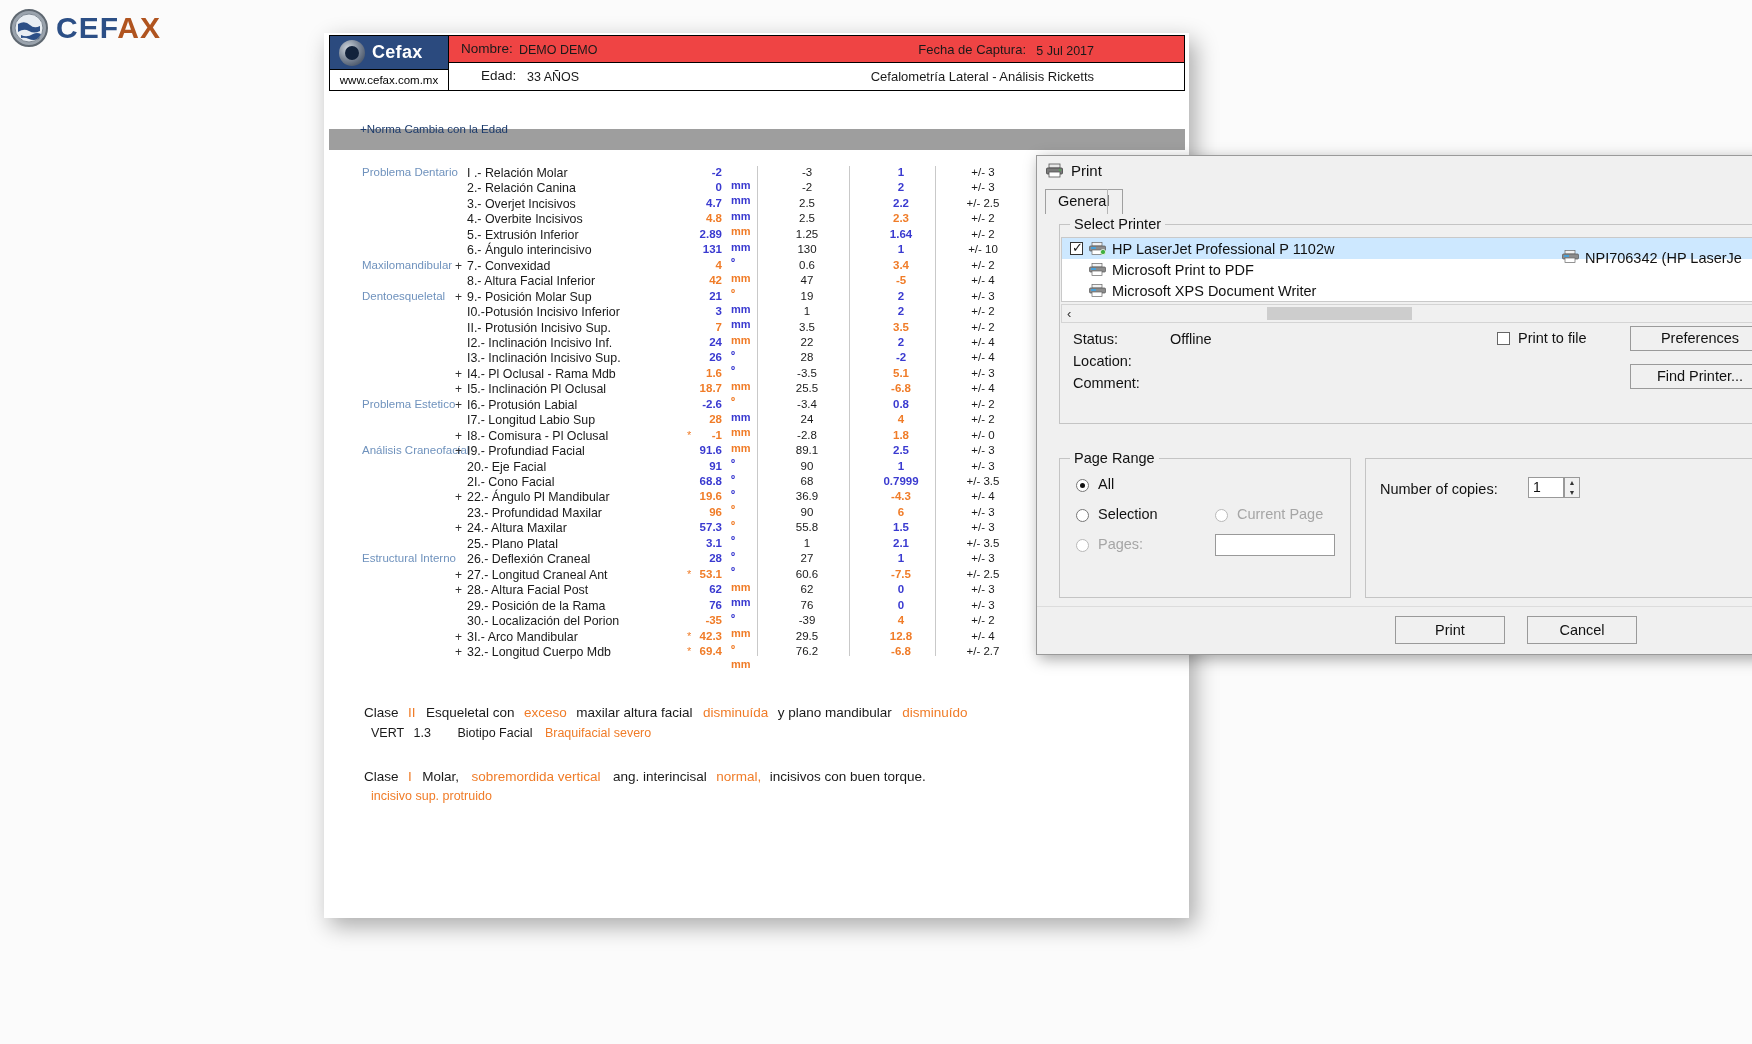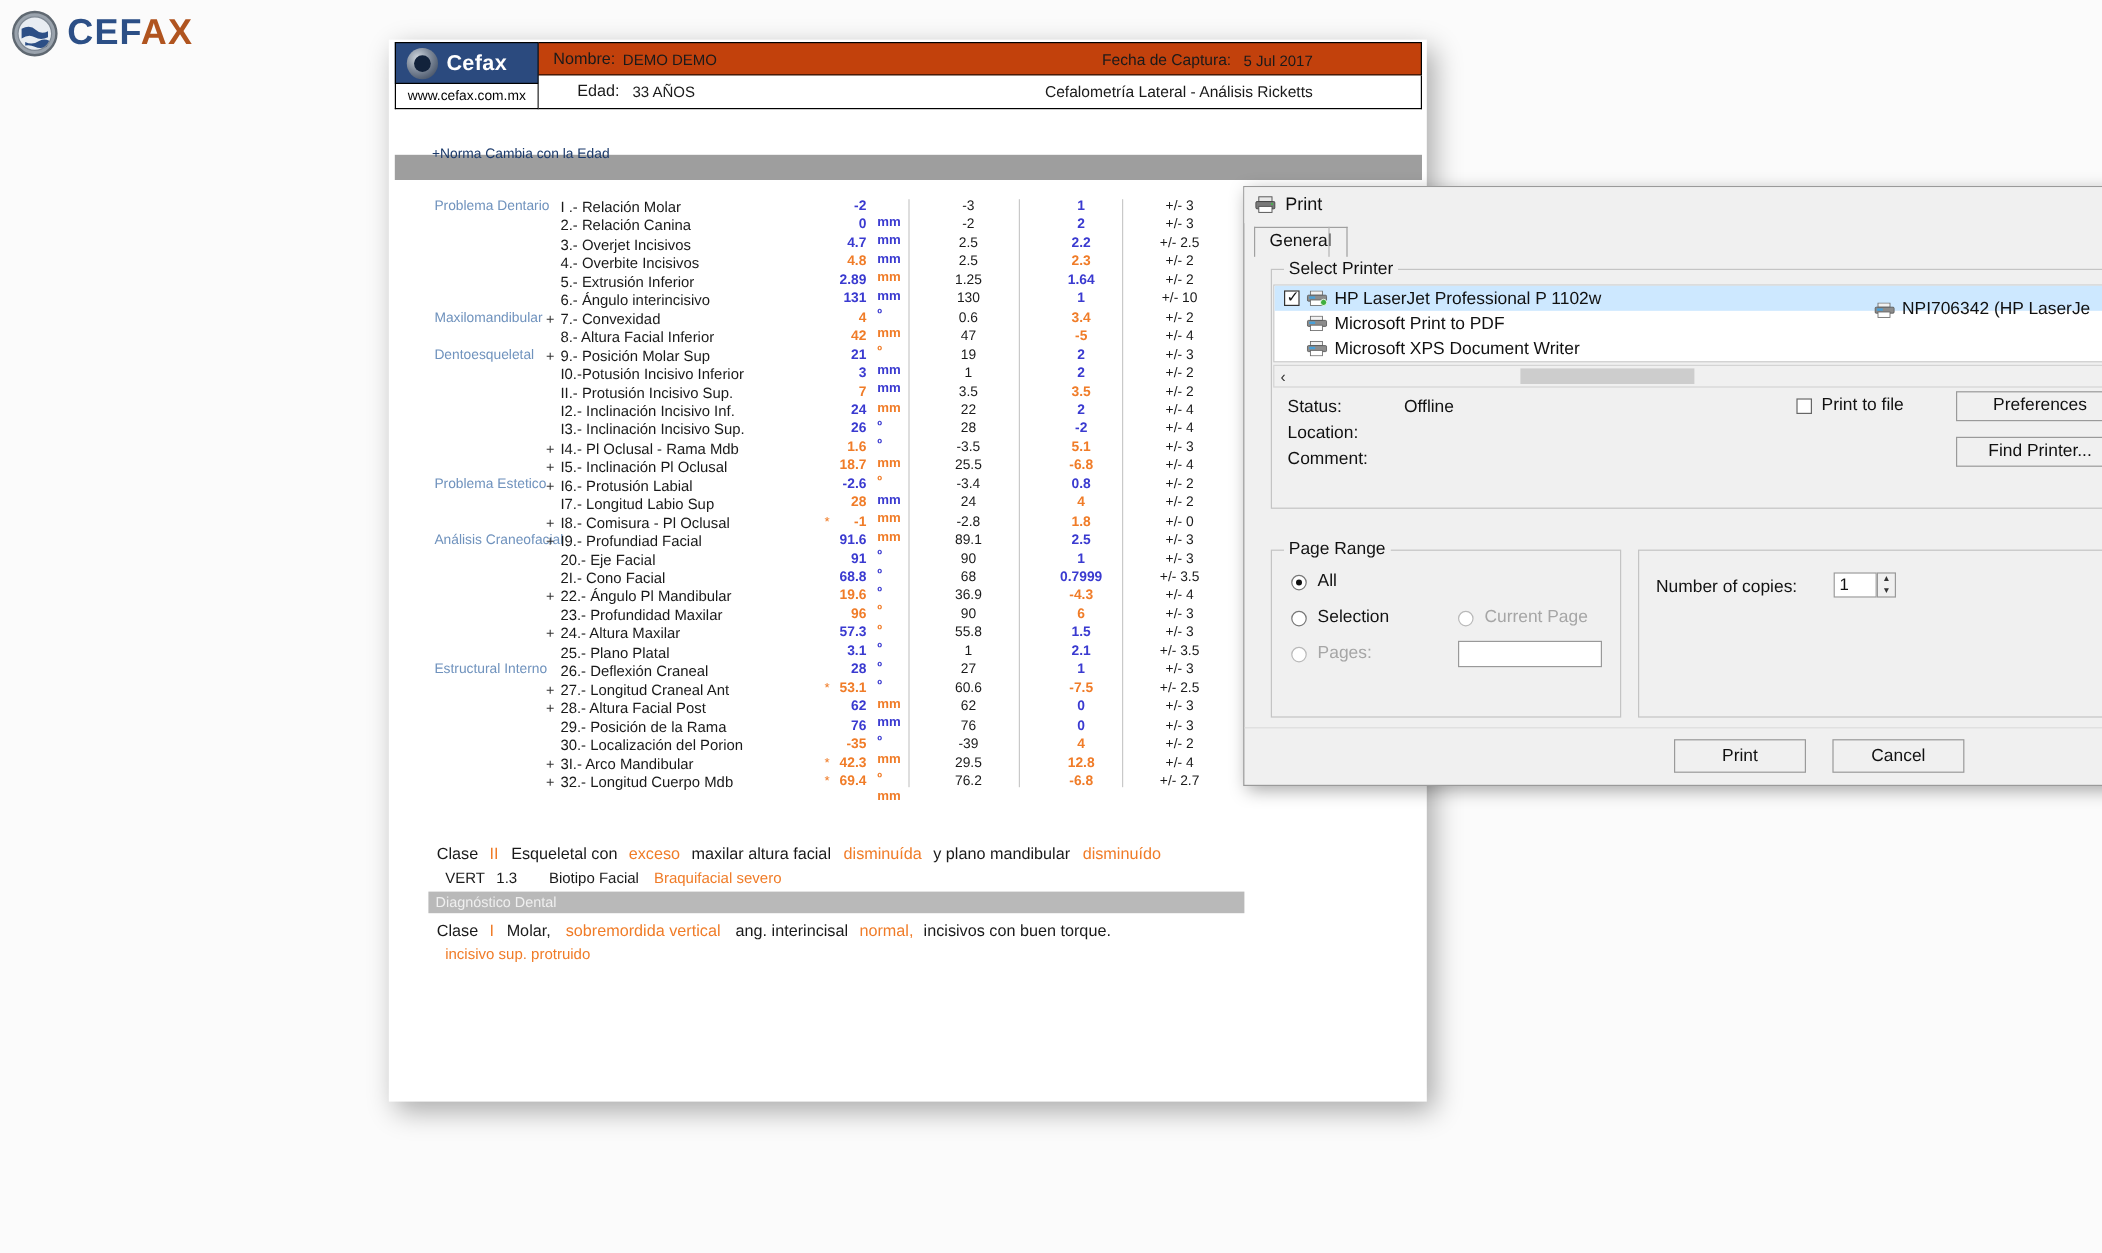--- a/index.html
+++ b/index.html
@@ -35,21 +35,21 @@
   .rep-logo-circle { width:26px; height:26px; border-radius:50%;
       background:radial-gradient(circle at 35% 32%, #cfd6de 0%, #7d8898 45%, #2c3a50 100%);
       margin-left:9px; position:relative; }
   .rep-logo-circle:after { content:""; position:absolute; left:6px; top:6px; width:14px; height:14px;
       border-radius:50%; background:#12223b; }
   .rep-logo-word { color:#fff; font-size:18px; font-weight:bold; margin-left:7px; letter-spacing:.3px; }
   .rep-url-box { position:absolute; left:0; top:35px; width:120px; height:21px;
       background:#fff; border:1px solid #000; border-top:none;
       font-size:11.5px; color:#000; display:flex; align-items:center; justify-content:center; }
   .rep-row1 { position:absolute; left:120px; top:0; width:736px; height:28px;
-      border:1px solid #000; border-left:none; background:#c2410c; }
+      border:1px solid #000; border-left:none; background:#ef4444; }
   .rep-row2 { position:absolute; left:120px; top:28px; width:736px; height:28px;
       border:1px solid #000; border-left:none; border-top:none; background:#fff; }
   .lbl { position:absolute; font-size:13.5px; color:#1a1a1a; }
   .val { position:absolute; font-size:12.5px; color:#1a1a1a; }
   .lbl-r { position:absolute; font-size:13px; color:#1a1a1a; }
 
   .grey-band { position:absolute; left:330px; top:91px; width:540px; height:21px; background:#9e9e9e; }
 
   .norma-note { position:absolute; left:360px; top:123px; font-size:11.5px; color:#1b3a6b; }
 
@@ -472,21 +472,20 @@
     <span class="diag-text" style="position:relative; padding-left:5px;">y plano mandibular</span>
     <span class="diag-text hl" style="position:relative; padding-left:6px;">disminuído</span>
   </div>
   <div style="position:absolute; left:47px; top:690px;">
     <span class="diag-text sub" style="position:relative;">VERT</span>
     <span class="diag-text sub" style="position:relative; padding-left:5px;">1.3</span>
     <span class="diag-text sub" style="position:relative; padding-left:22px;">Biotipo Facial</span>
     <span class="diag-text sub hl" style="position:relative; padding-left:8px;">Braquifacial severo</span>
   </div>
 
-  <div class="diag-band" style="left:33px; top:710px;">Diagnóstico Dental</div>
   <div style="position:absolute; left:40px; top:734px;">
     <span class="diag-text" style="position:relative;">Clase</span>
     <span class="diag-text hl" style="position:relative; padding-left:5px;">I</span>
     <span class="diag-text" style="position:relative; padding-left:6px;">Molar,</span>
     <span class="diag-text hl" style="position:relative; padding-left:8px;">sobremordida vertical</span>
     <span class="diag-text" style="position:relative; padding-left:8px;">ang. interincisal</span>
     <span class="diag-text hl" style="position:relative; padding-left:5px;">normal,</span>
     <span class="diag-text" style="position:relative; padding-left:4px;">incisivos con buen torque.</span>
   </div>
   <div style="position:absolute; left:47px; top:753px;">
@@ -540,21 +539,21 @@
       </div>
       <div class="pd-printer" style="padding-left:27px;">
         <svg class="pd-pricon" viewBox="0 0 17 13">
           <rect x="3" y="0.5" width="10" height="3.5" fill="#f2f2f2" stroke="#666" stroke-width="0.7"></rect>
           <rect x="0.5" y="4" width="16" height="5" rx="1" fill="#8c8c8c" stroke="#555" stroke-width="0.7"></rect>
           <rect x="2" y="5" width="5" height="2" fill="#49a0d8"></rect>
           <rect x="3" y="8" width="10" height="4.5" fill="#fff" stroke="#666" stroke-width="0.7"></rect>
         </svg>
         <span class="pd-name">Microsoft XPS Document Writer</span>
       </div>
-      <div style="position:absolute; left:500px; top:1px; height:38px; display:flex; align-items:center; gap:6px;">
+      <div style="position:absolute; left:500px; top:12px; height:38px; display:flex; gap:6px;">
         <svg class="pd-pricon" viewBox="0 0 17 13">
           <rect x="3" y="0.5" width="10" height="3.5" fill="#f2f2f2" stroke="#666" stroke-width="0.7"></rect>
           <rect x="0.5" y="4" width="16" height="5" rx="1" fill="#8c8c8c" stroke="#555" stroke-width="0.7"></rect>
           <rect x="2" y="5" width="5" height="2" fill="#49a0d8"></rect>
           <rect x="3" y="8" width="10" height="4.5" fill="#fff" stroke="#666" stroke-width="0.7"></rect>
         </svg>
         <span class="pd-name">NPI706342 (HP LaserJe</span>
       </div>
     </div>
 

